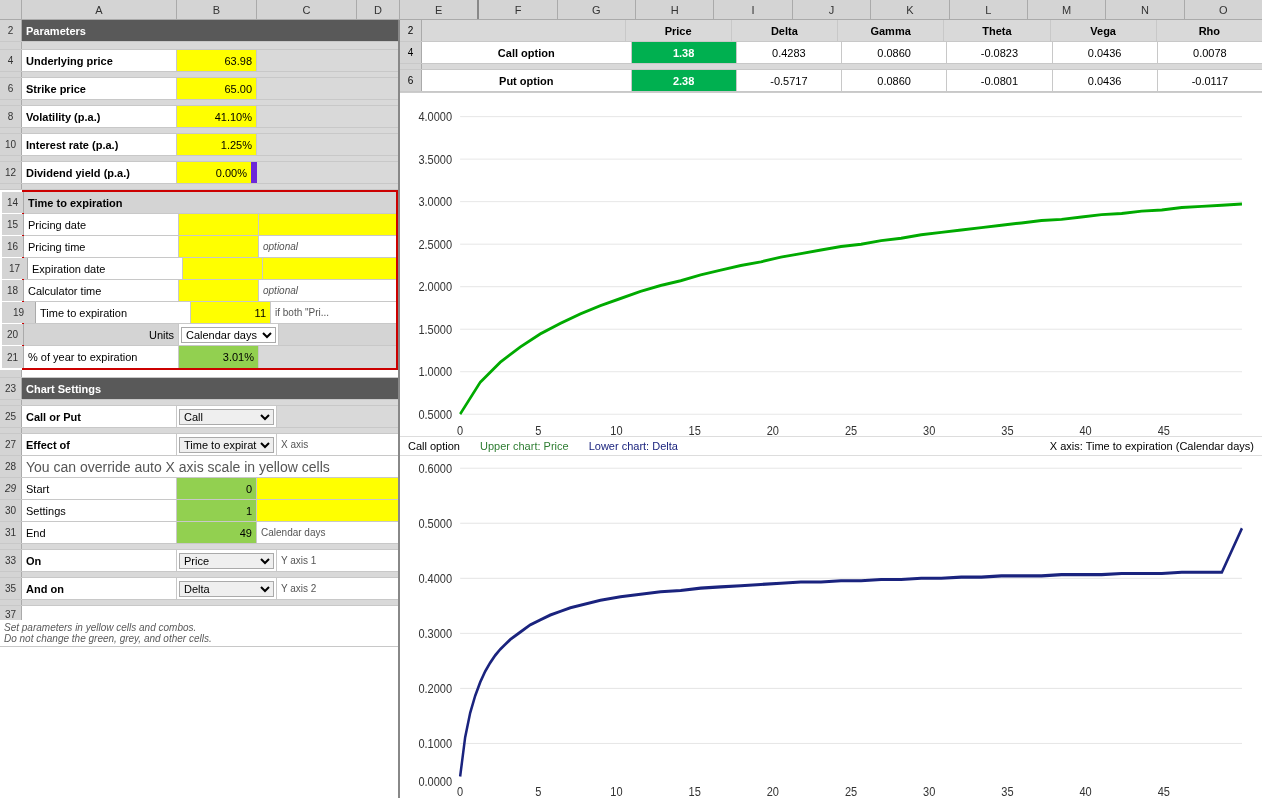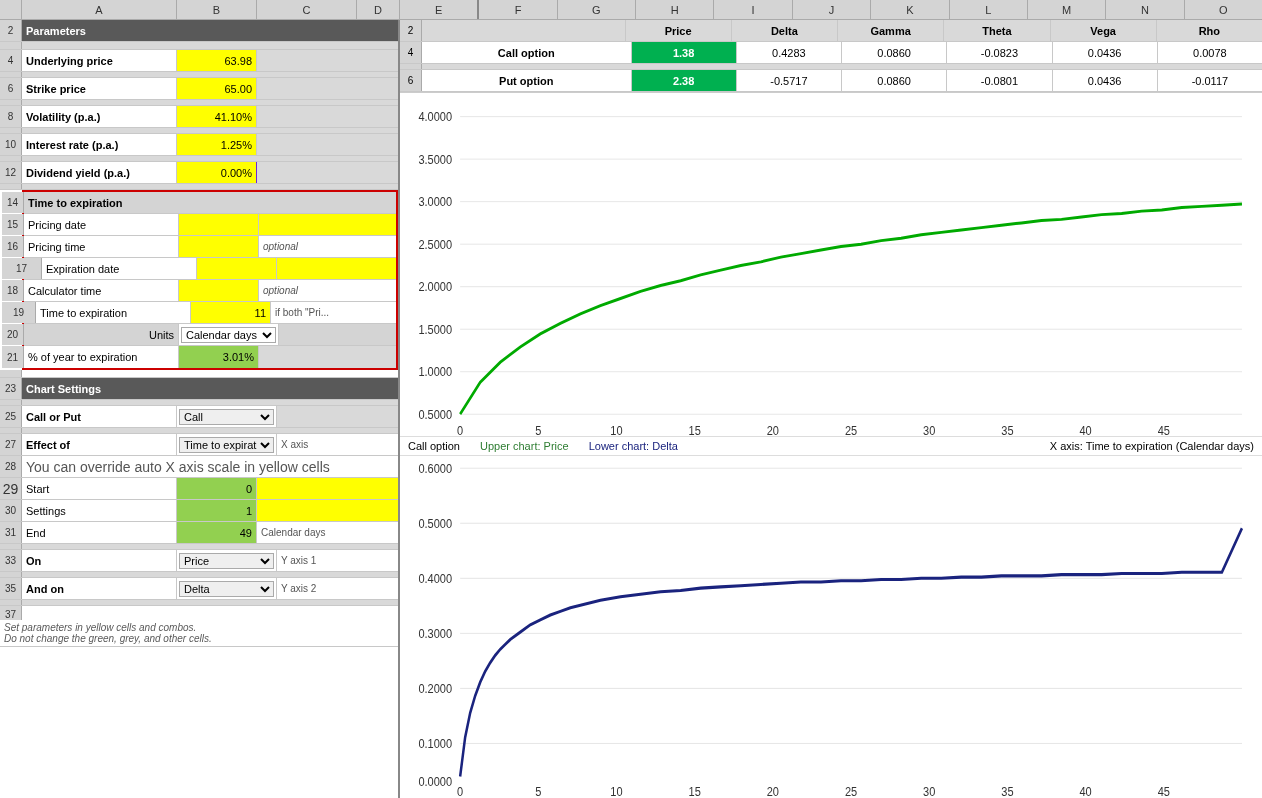--- a/index.html
+++ b/index.html
@@ -92,21 +92,21 @@
       </div>
 
       <div style="display:flex; min-height:6px; border-bottom:1px solid #c8c8c8;">
         <div style="width:22px; min-width:22px; background:#d4d4d4; border-right:1px solid #aaa;"></div>
         <div style="flex:1; background:#d9d9d9;"></div>
       </div>
 
       <div style="display:flex; min-height:22px; border-bottom:1px solid #c8c8c8;">
         <div style="width:22px; min-width:22px; background:#d4d4d4; border-right:1px solid #aaa; display:flex; align-items:center; justify-content:center; font-size:10px; color:#333;">12</div>
         <div style="width:155px; min-width:155px; border-right:1px solid #c8c8c8; padding:2px 4px; font-weight:bold; display:flex; align-items:center; font-size:11px;"><span style="font-weight:bold;">Dividend yield</span>&nbsp;(p.a.)</div>
-        <div style="width:80px; min-width:80px; border-right:1px solid #6d28d9; background:#ffff00; padding:2px 4px; font-size:11px; display:flex; align-items:center; justify-content:flex-end;">0.00%</div>
+        <div style="width:80px; min-width:80px; border-right:6px solid #6d28d9; background:#ffff00; padding:2px 4px; font-size:11px; display:flex; align-items:center; justify-content:flex-end;">0.00%</div>
         <div style="flex:1; background:#d9d9d9;"></div>
       </div>
 
       <div style="display:flex; min-height:6px; border-bottom:1px solid #c8c8c8;">
         <div style="width:22px; min-width:22px; background:#d4d4d4; border-right:1px solid #aaa;"></div>
         <div style="flex:1; background:#d9d9d9;"></div>
       </div>
 
       <div style="border:2px solid #cc0000; margin:0 0 0 22px;">
 
@@ -123,21 +123,21 @@
         </div>
 
         <div style="display:flex; min-height:22px; border-bottom:1px solid #c8c8c8;">
           <div style="width:22px; min-width:22px; background:#d4d4d4; border-right:1px solid #aaa; display:flex; align-items:center; justify-content:center; font-size:10px; color:#333; margin-left:-22px;">16</div>
           <div style="width:155px; min-width:155px; border-right:1px solid #c8c8c8; padding:2px 4px; display:flex; align-items:center; font-size:11px;">Pricing time</div>
           <div style="width:80px; min-width:80px; border-right:1px solid #c8c8c8; background:#ffff00;"></div>
           <div style="flex:1; padding:2px 4px; display:flex; align-items:center; font-size:10px; color:#555; font-style:italic;">optional</div>
         </div>
 
         <div style="display:flex; min-height:22px; border-bottom:1px solid #c8c8c8;">
-          <div style="width:40px; min-width:22px; background:#d4d4d4; border-right:1px solid #aaa; display:flex; align-items:center; justify-content:center; font-size:10px; color:#333; margin-left:-22px;">17</div>
+          <div style="width:26px; min-width:22px; background:#d4d4d4; border-right:1px solid #aaa; display:flex; align-items:center; justify-content:center; font-size:10px; color:#333; margin-left:-22px;">17</div>
           <div style="width:155px; min-width:155px; border-right:1px solid #c8c8c8; padding:2px 4px; display:flex; align-items:center; font-size:11px;">Expiration date</div>
           <div style="width:80px; min-width:80px; border-right:1px solid #c8c8c8; background:#ffff00;"></div>
           <div style="flex:1; background:#ffff00;"></div>
         </div>
 
         <div style="display:flex; min-height:22px; border-bottom:1px solid #c8c8c8;">
           <div style="width:22px; min-width:22px; background:#d4d4d4; border-right:1px solid #aaa; display:flex; align-items:center; justify-content:center; font-size:10px; color:#333; margin-left:-22px;">18</div>
           <div style="width:155px; min-width:155px; border-right:1px solid #c8c8c8; padding:2px 4px; display:flex; align-items:center; font-size:11px;">Calculator time</div>
           <div style="width:80px; min-width:80px; border-right:1px solid #c8c8c8; background:#ffff00;"></div>
           <div style="flex:1; padding:2px 4px; display:flex; align-items:center; font-size:10px; color:#555; font-style:italic;">optional</div>
@@ -211,21 +211,21 @@
         </div>
         <div style="flex:1; padding:2px 4px; display:flex; align-items:center; font-size:10px; color:#555;">X axis</div>
       </div>
 
       <div style="display:flex; min-height:22px; border-bottom:1px solid #c8c8c8;">
         <div style="width:22px; min-width:22px; background:#d4d4d4; border-right:1px solid #aaa; display:flex; align-items:center; justify-content:center; font-size:10px; color:#333;">28</div>
         <div style="flex:1; padding:2px 4px; display:flex; align-items:center; font-size:14px; color:#555; ">You can override auto X axis scale in yellow cells</div>
       </div>
 
       <div style="display:flex; min-height:22px; border-bottom:1px solid #c8c8c8;">
-        <div style="width:20px; min-width:22px; background:#d4d4d4; border-right:1px solid #aaa; display:flex; align-items:center; justify-content:center; font-size:14px; color:#333;">29</div>
+        <div style="width:20px; min-width:22px; background:#d4d4d4; border-right:1px solid #aaa; display:flex; align-items:center; justify-content:center; font-size:10px; color:#333;font-style:italic;">29</div>
         <div style="width:155px; min-width:155px; border-right:1px solid #c8c8c8; padding:2px 4px; display:flex; align-items:center; font-size:11px;">Start</div>
         <div style="width:80px; min-width:80px; border-right:1px solid #c8c8c8; background:#92d050; padding:2px 4px; font-size:11px; display:flex; align-items:center; justify-content:flex-end;">0</div>
         <div style="flex:1; background:#ffff00;"></div>
       </div>
 
       <div style="display:flex; min-height:22px; border-bottom:1px solid #c8c8c8;">
         <div style="width:22px; min-width:22px; background:#d4d4d4; border-right:1px solid #aaa; display:flex; align-items:center; justify-content:center; font-size:10px; color:#333;">30</div>
         <div style="width:155px; min-width:155px; border-right:1px solid #c8c8c8; padding:2px 4px; display:flex; align-items:center; font-size:11px;">Settings</div>
         <div style="width:80px; min-width:80px; border-right:1px solid #c8c8c8; background:#92d050; padding:2px 4px; font-size:11px; display:flex; align-items:center; justify-content:flex-end;">1</div>
         <div style="flex:1; background:#ffff00;"></div>

